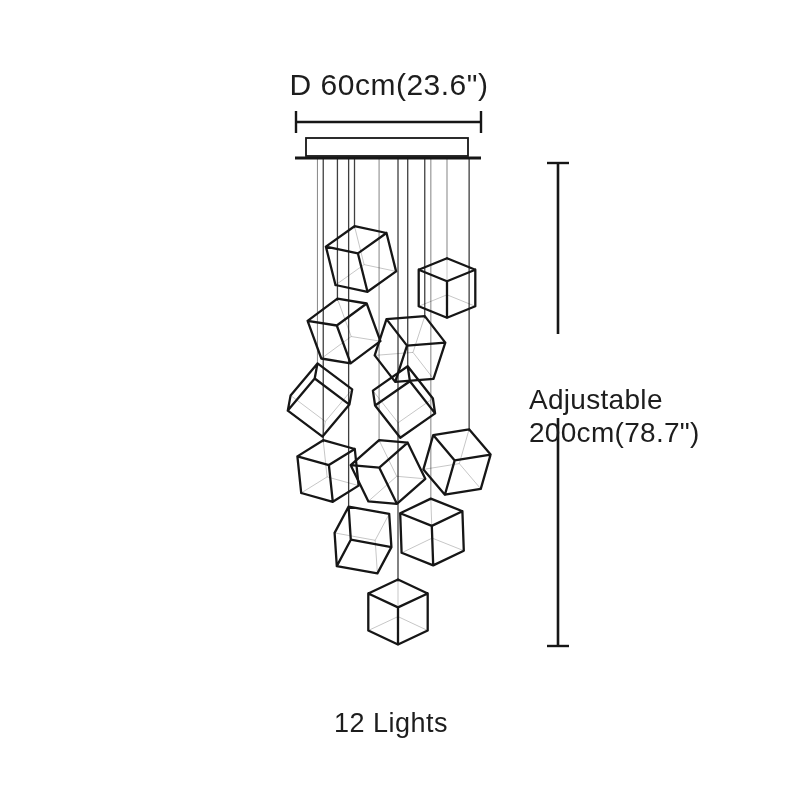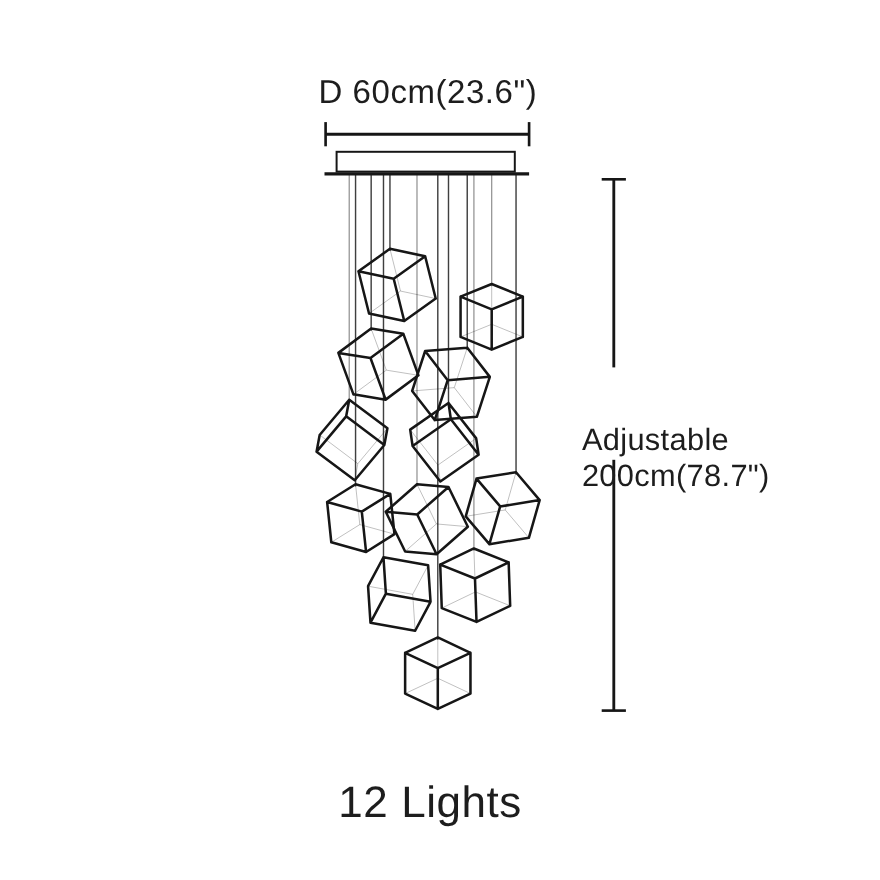--- a/index.html
+++ b/index.html
@@ -4,21 +4,21 @@
 <style>
   html,body{margin:0;padding:0;background:#ffffff;}
   .stage{
     position:relative;width:800px;height:800px;background:#ffffff;
     font-family:"Liberation Sans",sans-serif;color:#1d1d1d;overflow:hidden;
   }
   .stage svg{position:absolute;left:0;top:0;}
   .label{position:absolute;white-space:nowrap;}
   .top-dim-label{font-size:30px;letter-spacing:.5px;transform:translateX(-50%);}
   .height-dim-label{font-size:28px;line-height:33px;letter-spacing:.3px;}
-  .lights-label{font-size:40px;letter-spacing:.5px;transform:translateX(-50%);}
+  .lights-label{font-size:27px;letter-spacing:.5px;transform:translateX(-50%);}
 </style>
 </head>
 <body>
 
 <div class="stage">
 
   <svg id="fixture" width="800" height="800" viewBox="0 0 800 800">
       <line x1="354.50128099966213" y1="159" x2="354.50128099966213" y2="228.20432405162114" stroke="#3f3f3f" stroke-width="1.3" stroke-linecap="butt"></line>
       <line x1="447" y1="159" x2="447" y2="260.22484130810994" stroke="#8f8f8f" stroke-width="1.1" stroke-linecap="butt"></line>
       <line x1="337.4247886865039" y1="159" x2="337.4247886865039" y2="300.70431188698427" stroke="#3f3f3f" stroke-width="1.3" stroke-linecap="butt"></line>

